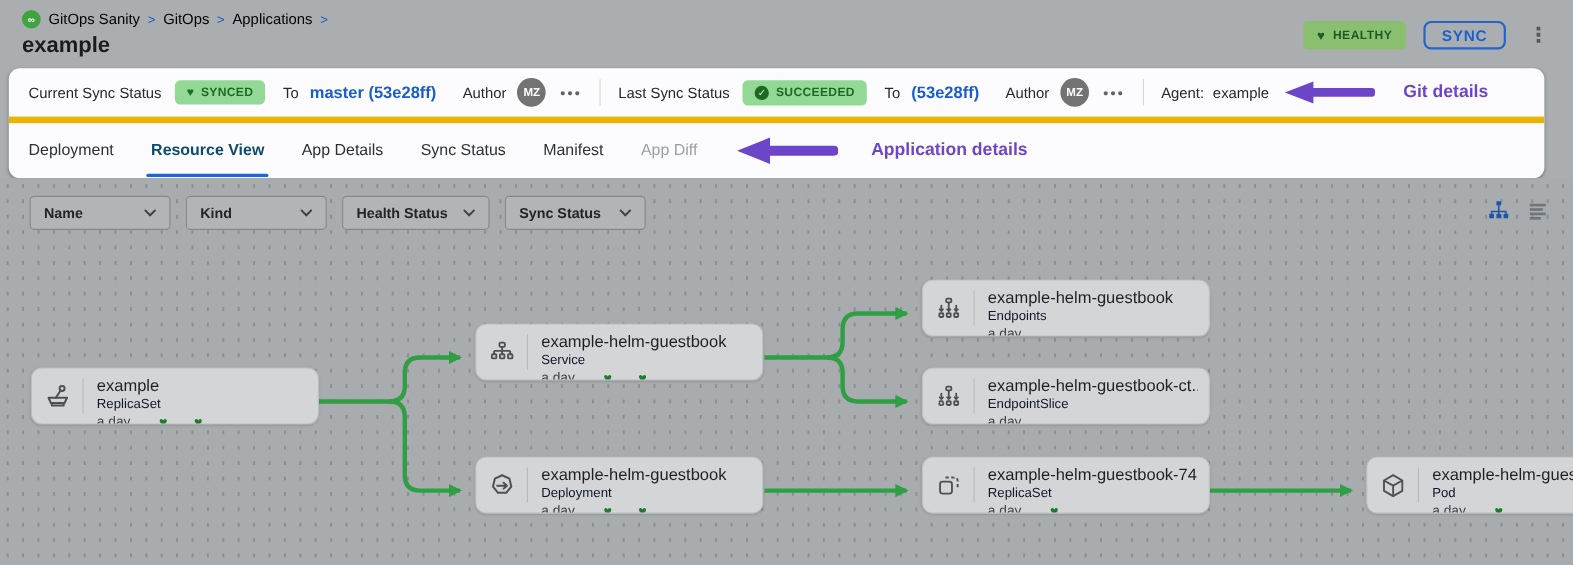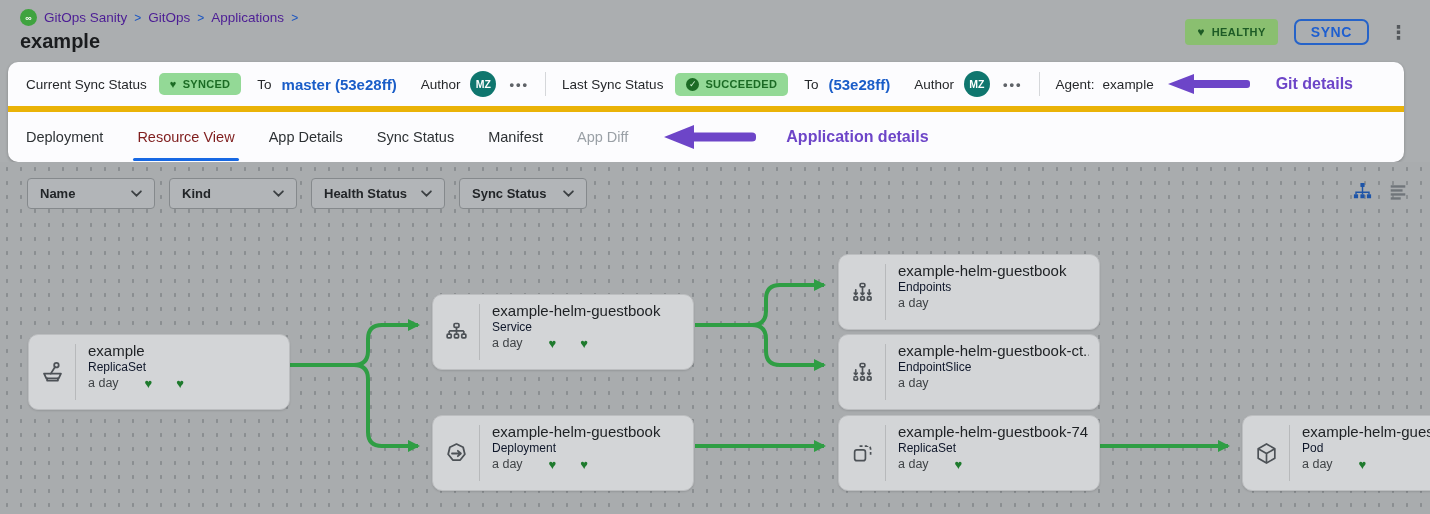--- a/index.html
+++ b/index.html
@@ -5,21 +5,21 @@
   * { margin:0; padding:0; box-sizing:border-box; }
   html,body { width:1430px; height:514px; overflow:hidden; }
   body { font-family:"Liberation Sans","DejaVu Sans",sans-serif; background:#abaeb0; color:#202124; }
   .page { position:relative; width:1430px; height:514px; overflow:hidden; }
 
   
   .top-band { position:absolute; left:0; top:0; width:100%; height:62px; }
   .breadcrumb { position:absolute; left:20px; top:9px; display:flex; align-items:center; font-size:13.5px; }
   .gitops-logo { width:17px; height:17px; border-radius:50%; background:#3fa33f; color:#fff;
     display:inline-flex; align-items:center; justify-content:center; font-size:9px; font-weight:bold; margin-right:7px; }
-  .crumb { color:#4c1d95; font-weight:500; text-decoration:none; cursor:pointer; }
+  .crumb { color:#000000; font-weight:500; text-decoration:none; cursor:pointer; }
   .crumb-sep { color:#1b55c0; margin:0 7px; font-size:12px; }
   .page-title { position:absolute; left:20px; top:30px; font-size:20px; font-weight:bold; color:#1a1c1e; }
 
   .header-controls { position:absolute; right:18px; top:19px; display:flex; align-items:center; gap:16px; }
   .healthy-badge { display:inline-flex; align-items:center; gap:7px; background:#8abf70; color:#1d5b25;
     font-size:11px; font-weight:bold; letter-spacing:.4px; padding:6px 12px; border-radius:4px; }
   .healthy-badge .hrt { font-size:12px; }
   .sync-btn { background:transparent; border:2px solid #2563c9; color:#1e5fd0; font-weight:bold;
     font-size:14px; letter-spacing:.6px; padding:3px 15px; border-radius:7px; cursor:pointer;
     font-family:"Liberation Sans",sans-serif; }
@@ -32,55 +32,55 @@
     border-bottom:6px solid #eab308; font-size:13.5px; color:#26282b; white-space:nowrap; }
   .s-label { margin-right:12px; }
   .badge-green { display:inline-flex; align-items:center; gap:6px; background:#93d996; color:#1b6b24;
     font-size:11px; font-weight:bold; letter-spacing:.3px; padding:5px 11px; border-radius:5px; margin-right:16px; }
   .badge-green .hrt { font-size:11px; }
   .check-circle { width:13px; height:13px; border-radius:50%; background:#1b6b24; color:#d6f5d8;
     display:inline-flex; align-items:center; justify-content:center; font-size:9px; font-weight:bold; }
   .to-label { margin-right:10px; }
   .rev-link { color:#1a5dc8; font-weight:bold; font-size:15px; margin-right:24px; cursor:pointer; }
   .author-label { margin-right:10px; }
-  .avatar { width:26px; height:26px; border-radius:50%; background:#0f766e; color:#fff; font-size:10.5px;
+  .avatar { width:26px; height:26px; border-radius:50%; background:#737373; color:#fff; font-size:10.5px;
     font-weight:bold; display:inline-flex; align-items:center; justify-content:center; margin-right:13px; }
   .more-dots { color:#5f6368; font-weight:bold; font-size:13px; letter-spacing:2px; margin-right:16px; cursor:pointer; }
   .v-divider { width:1px; height:24px; background:#d5d7da; margin-right:16px; }
   .agent-label { margin-right:8px; }
   .agent-value { margin-right:14px; }
   .annot-arrow { flex:none; }
   .annot-text { color:#6d45c8; font-weight:bold; font-size:16px; margin-left:26px; }
 
   
   .tabs-row { display:flex; align-items:center; height:49px; padding:0 18px; }
   .tab { position:relative; height:100%; display:flex; align-items:center; margin-right:34px;
     font-size:14.5px; color:#2d3134; cursor:pointer; }
-  .tab.active { font-weight:normal; color:#7f1d1d;text-align:right; }
+  .tab.active { font-weight:bold; color:#0c4a6e;text-align:right; }
   .tab.active::after { content:""; position:absolute; left:-4px; right:-4px; bottom:0; height:3.5px;
     background:#1768e3; border-radius:2px; }
   .tab.disabled { color:#9aa0a6; }
   .tabs-row .annot-arrow { margin-left:2px; }
   .tabs-row .annot-text { margin-left:30px; }
 
   
   .canvas { position:absolute; left:0; top:162px; width:1430px; height:352px; background:#a9acae;
     background-image:radial-gradient(1px 1.8px at 7px 7px, #8a8e91 97%, transparent 100%);
     background-size:14px 14px; overflow:hidden; }
 
   .filter-bar { position:absolute; left:27px; top:16px; display:flex; gap:14px; }
   .filter-btn { display:flex; align-items:center; justify-content:space-between; width:128px; height:31px;
     padding:0 12px; background:#b2b5b8; border:1px solid #85898c; border-radius:4px; cursor:pointer;
     font-family:"Liberation Sans",sans-serif; font-size:13px; font-weight:bold; color:#222528;text-align:center; }
   .filter-btn.wide { width:134px; }
   .view-toggles { position:absolute; right:22px; top:19px; display:flex; gap:15px; align-items:center; }
   .view-btn { cursor:pointer; display:flex; }
 
   
-  .node { position:absolute; width:262px; height:76px; background:#d3d5d7; border:1px solid #bcbec0;
+  .node { position:absolute; width:262px; height:52px; background:#d3d5d7; border:1px solid #bcbec0;
     border-radius:10px; display:flex; align-items:stretch; cursor:pointer; box-shadow:0 1px 2px rgba(0,0,0,.12); }
   .node-icon { width:46px; display:flex; align-items:center; justify-content:center; }
   .node-sep { width:1px; background:#b7b9bb; margin:9px 0; }
   .node-body { flex:1; padding:7px 10px 6px 12px; overflow:hidden; }
   .node-title { font-size:15px; color:#1e2124; white-space:nowrap; overflow:hidden; }
   .node-kind { font-size:12px; color:#0f172a; margin-top:1px; }
   .node-meta { display:flex; align-items:center; margin-top:2px; font-size:12.5px; color:#3f4346; }
   .node-meta .hrt { color:#1e7a2d; font-size:13px; margin-left:26px; line-height:1; }
   .node-meta .hrt + .hrt { margin-left:24px; }
 

